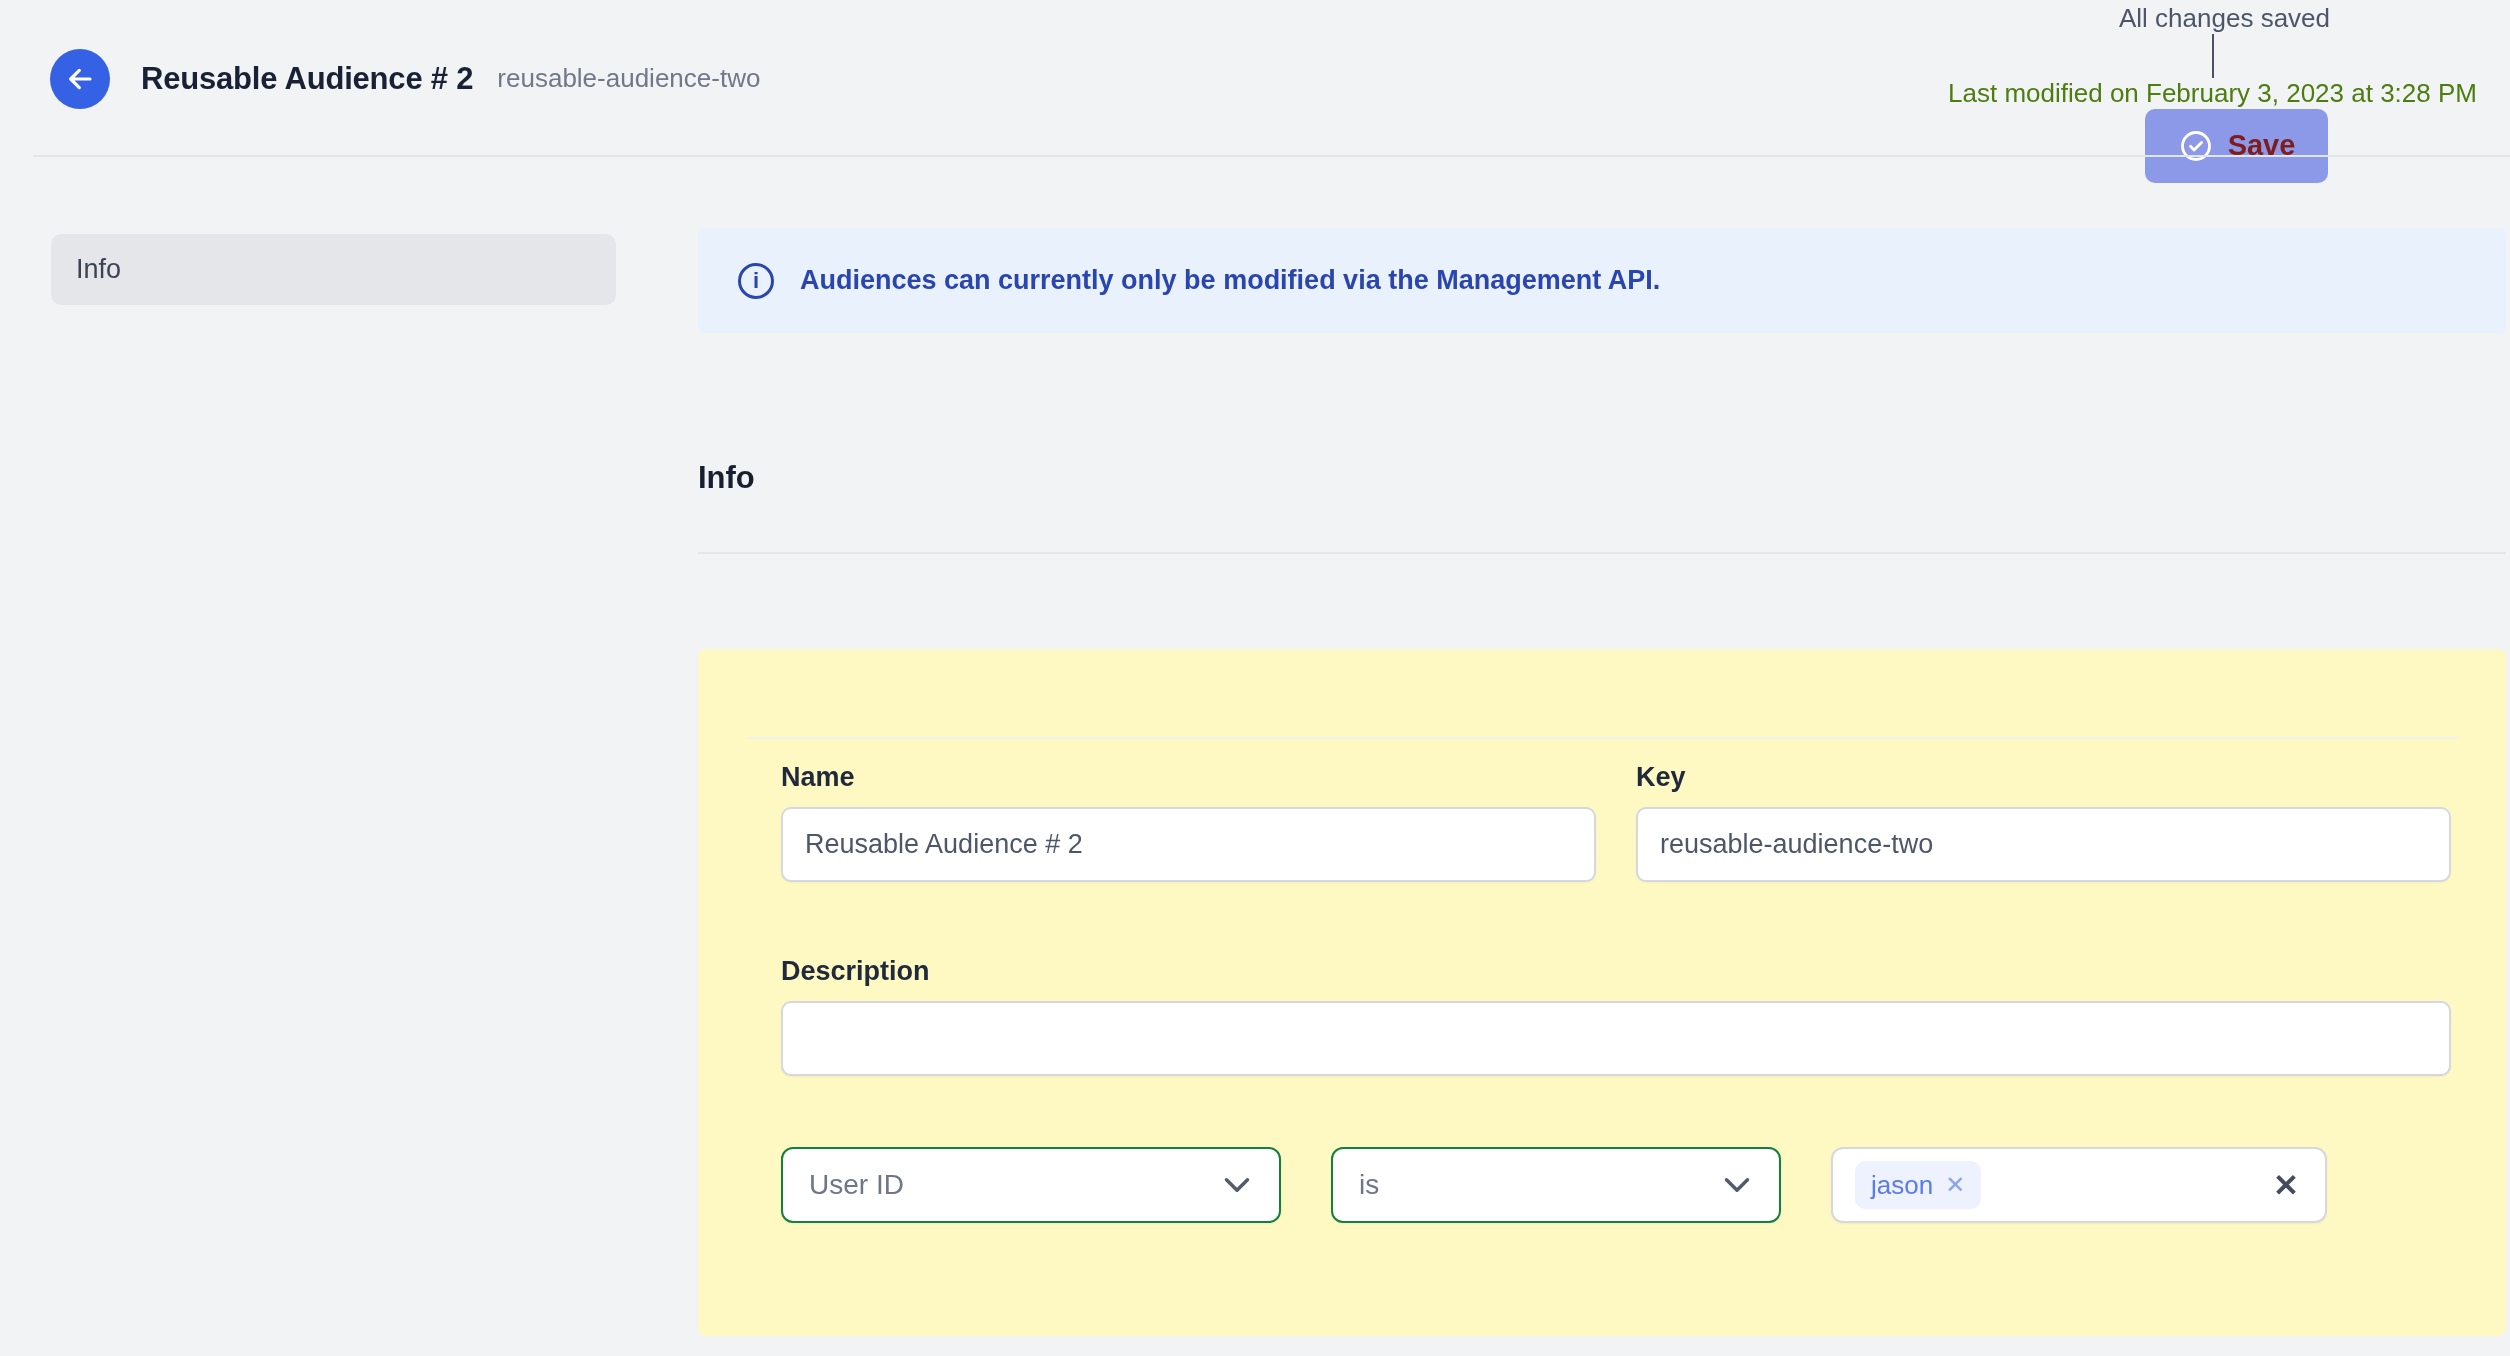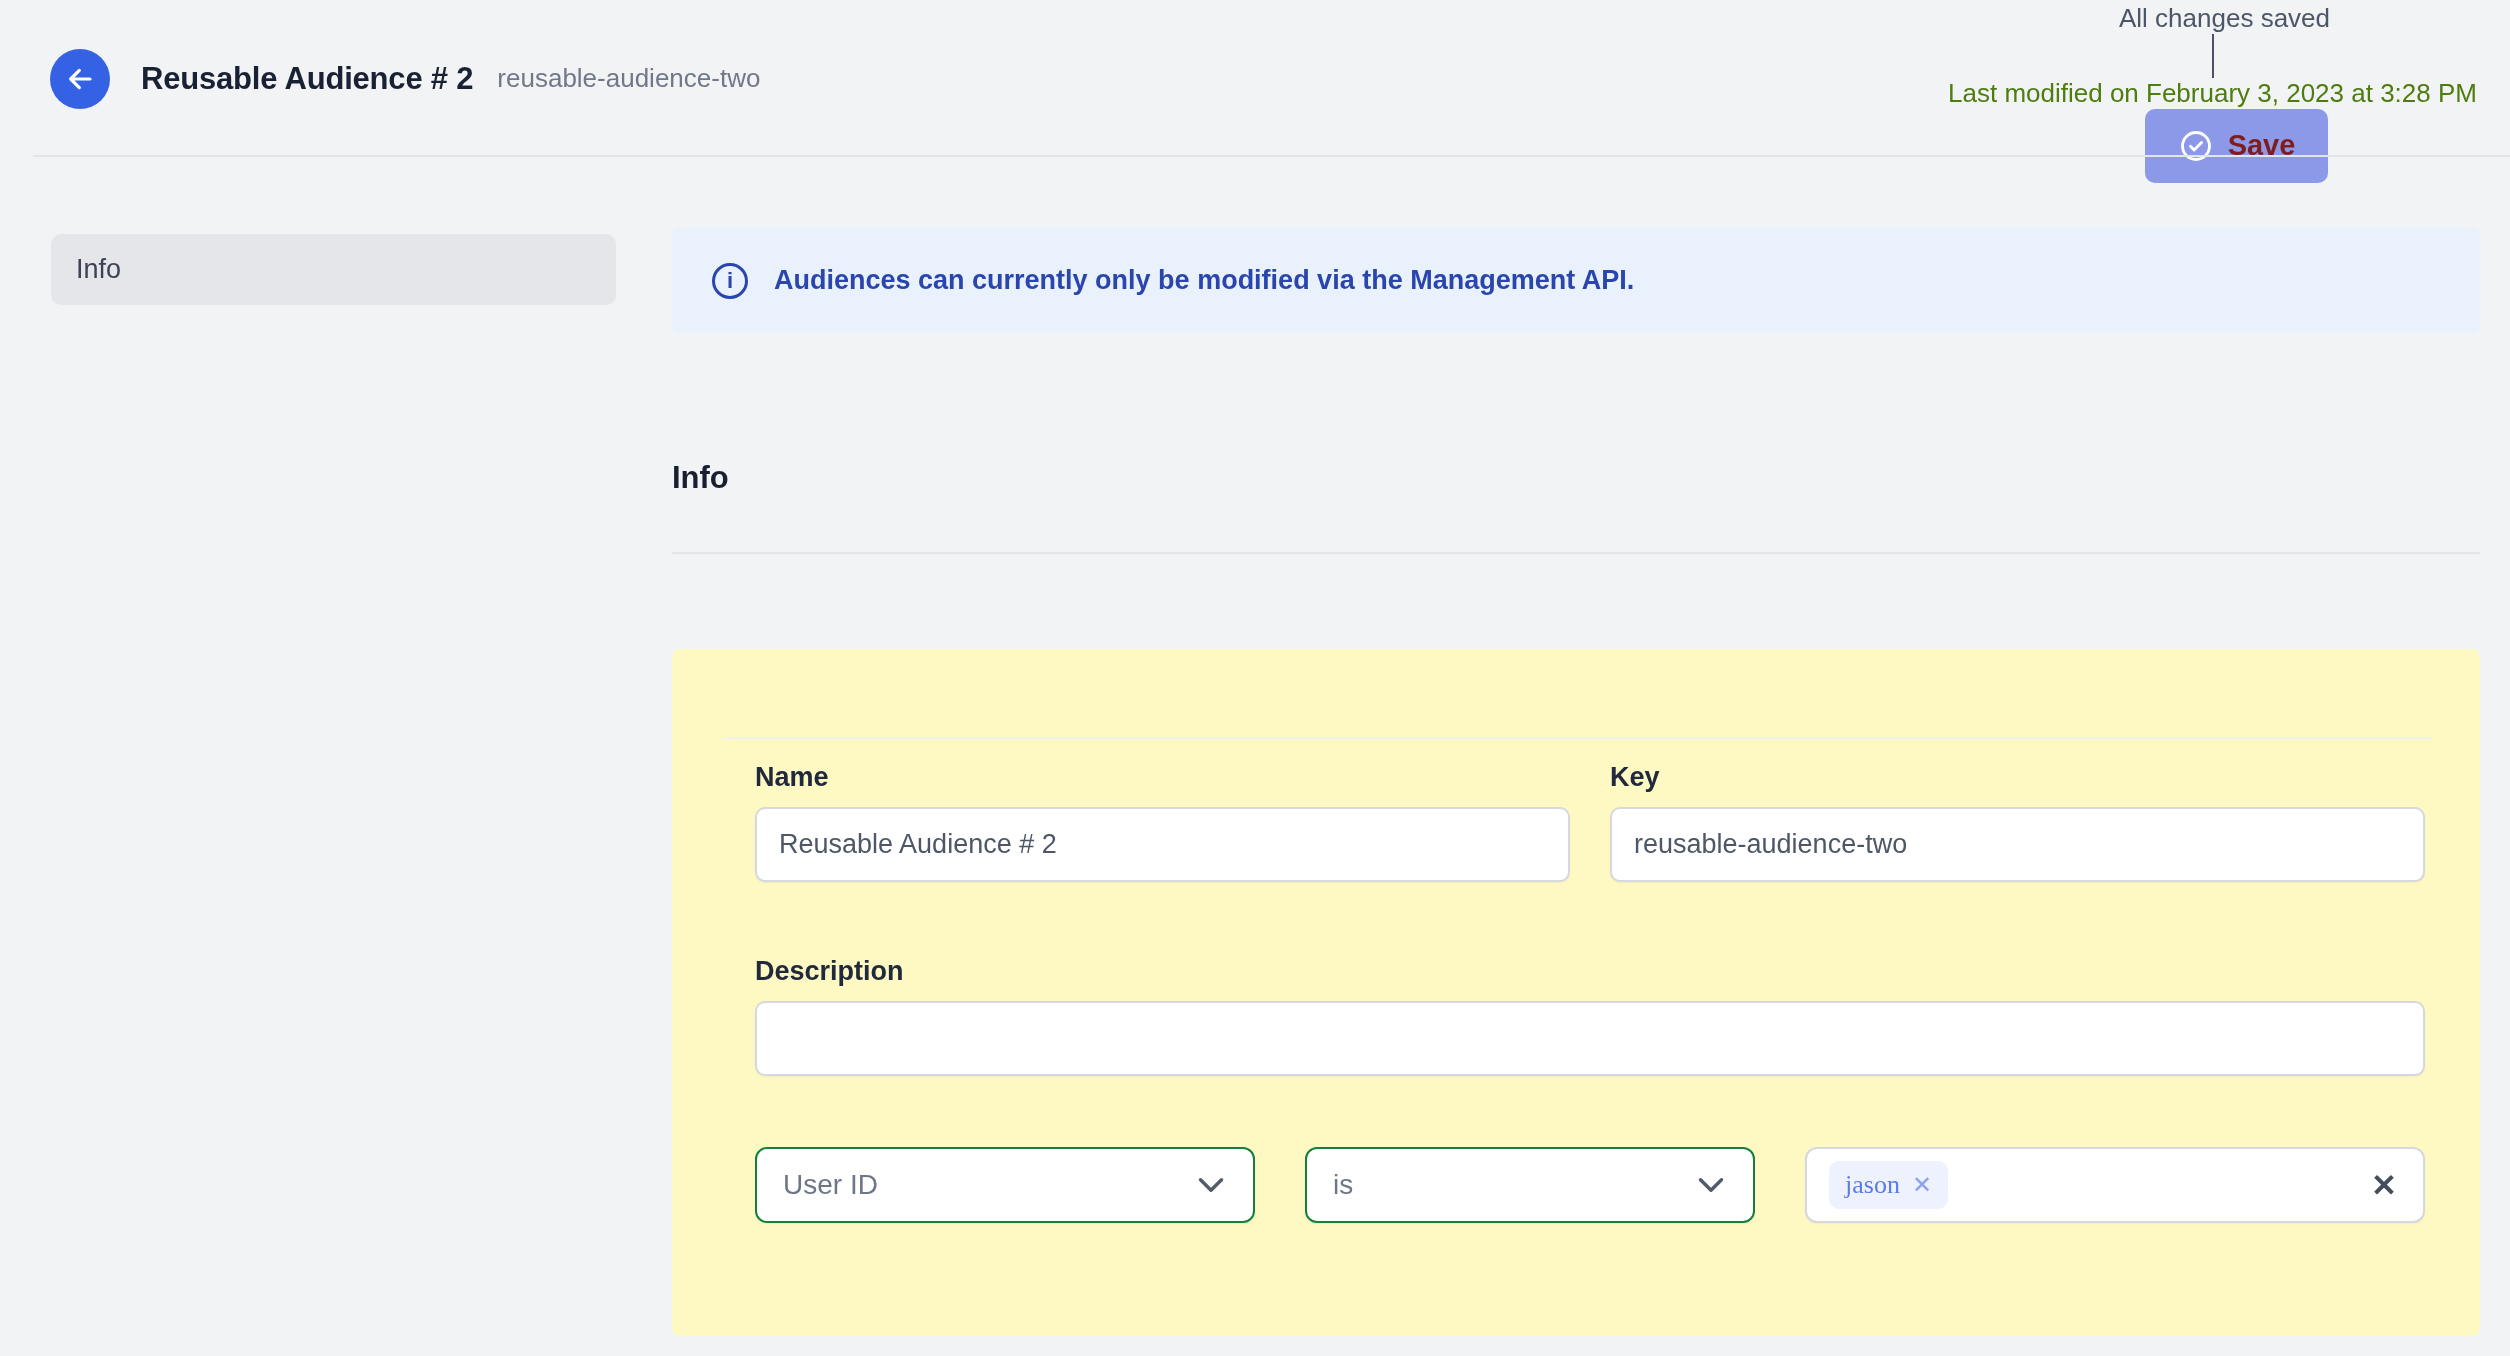--- a/index.html
+++ b/index.html
@@ -82,21 +82,21 @@
     color: #7f1d1d;
     font-family: inherit;
     font-size: 29px;
     font-weight: 700;
     display: flex; align-items: center; justify-content: center;
     gap: 14px;
     cursor: pointer;
   }
 
   
-  .content { display: flex; }
+  .content { display: flex; gap: 26px; }
   .sidebar {
     width: 565px;
     margin-left: 51px;
     margin-top: 77px;
     flex-shrink: 0;
   }
   .sidebar-item {
     height: 71px;
     background: #e4e6e9;
     border-radius: 10px;
@@ -203,30 +203,29 @@
     display: flex; align-items: center; justify-content: space-between;
     padding: 0 28px 0 26px;
     font-size: 28px;
     color: #6e7687;
     cursor: pointer;
     box-shadow: 0 1px 2px rgba(16,24,40,0.05);
   }
   .w500 { width: 500px; }
   .w450 { width: 450px; }
   .tag-input {
-    width: 620px;
+    width: 496px;
     height: 76px;
     border: 2px solid #d5d8de;
     border-radius: 12px;
     background: #ffffff;
     display: flex; align-items: center; justify-content: space-between;
     padding: 0 26px 0 22px;
     cursor: text;
     box-shadow: 0 1px 2px rgba(16,24,40,0.05);
-    font-family: Liberation Serif, serif;
   }
   .chip {
     background: #edf2fe;
     color: #5b7be8;
     border-radius: 10px;
     height: 48px;
     display: flex; align-items: center;
     padding: 0 16px;
     font-size: 26px;
     gap: 12px;

